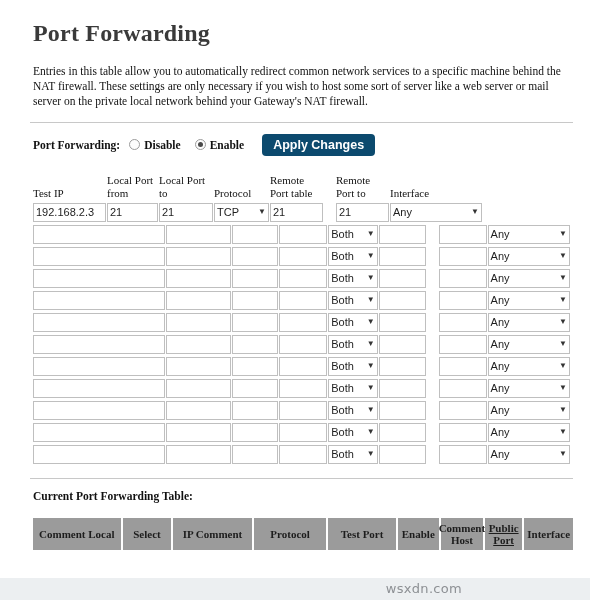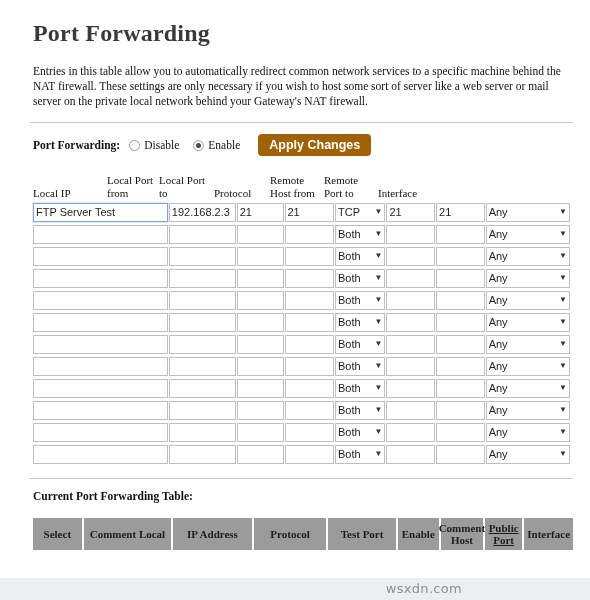--- a/index.html
+++ b/index.html
@@ -74,23 +74,24 @@
     color: #111;
     margin-right: 9px;
   }
   .radio-group {
     display: flex;
     align-items: center;
     margin-right: 4px;
   }
   .radio-opt {
     display: flex;
-    align-items: flex-end;
+    align-items: flex-start;
     margin-right: 14px;
     cursor: default;
+    font-weight: bold;
   }
   .radio {
     width: 11px;
     height: 11px;
     border-radius: 50%;
     border: 1px solid #9c9c9c;
     background: #fdfdfd;
     box-sizing: border-box;
     margin-right: 4px;
     position: relative;
@@ -103,21 +104,21 @@
     border-radius: 50%;
     background: #4a4a4a;
   }
   .radio-text {
     font-family: "Liberation Serif", "DejaVu Serif", serif;
     font-size: 11.5px;
     color: #111;
   }
 
   .btn-green {
-    background: #a16207;
+    background: #0c4a6e;
     color: #ffffff;
     border: none;
     border-radius: 4px;
     font-family: "Liberation Sans", sans-serif;
     font-size: 12.5px;
     font-weight: bold;
     padding: 0 11px;
     height: 22px;
     line-height: 22px;
     cursor: pointer;
@@ -196,21 +197,21 @@
     padding-left: 3px;
   }
 
   
   .c-comment   { width: 148px; }
   .c-ip        { width: 74px;  }
   .c-lpf       { width: 52px;  }
   .c-lpt       { width: 55px;  }
   .c-proto     { width: 56px;  }
   .c-rpf       { width: 54px;  }
-  .c-rpt       { width: 54px;  }
+  .c-rpt       { width: 54px; margin-left: 12px;  }
   .c-iface     { width: 93px;  }
 
   .add-wrap {
     margin: 8px 0 0 23px;
   }
   .btn-add {
     width: 98px;
     height: 23px;
     line-height: 23px;
     border-radius: 5px;
@@ -295,32 +296,31 @@
         <label class="radio-opt">
           <span class="radio checked"></span>
           <span class="radio-text">Enable</span>
         </label>
       </div>
       <button class="btn-green">Apply Changes</button>
     </div>
 
     <div class="entry-table">
       <div class="thead">
-        <div class="th c-ip">Local IP</div>
+        <div class="th c-ip">Test IP</div>
         <div class="th c-lpf">Local Port from</div>
         <div class="th c-lpt">Local Port to</div>
         <div class="th c-proto">Protocol</div>
-        <div class="th c-rpf">Remote Host from</div>
+        <div class="th c-rpf">Remote Port table</div>
         <div class="th c-rpt">Remote Port to</div>
         <div class="th c-iface">Interface</div>
       </div>
 
       <div id="entry-rows">
           <div class="trow">
-            <div class="cell c-comment"><input class="inp focused" type="text" value="FTP Server Test" style=""></div>
             <div class="cell c-ip"><input class="inp" type="text" value="192.168.2.3" style=""></div>
             <div class="cell c-lpf"><input class="inp" type="text" value="21" style=""></div>
             <div class="cell c-lpt"><input class="inp" type="text" value="21" style=""></div>
             <div class="cell c-proto">
               <div class="sel">
                 <span>TCP</span>
                 <span class="caret">▼</span>
               </div>
             </div>
             <div class="cell c-rpf"><input class="inp" type="text" value="21" style=""></div>
@@ -554,23 +554,23 @@
           </div>
         </div>
 
     </div>
 
     <hr class="rule">
 
     <div class="section-label">Current Port Forwarding Table:</div>
 
     <div class="gray-table">
+      <div class="gcell g-comment">Comment Local</div>
       <div class="gcell g-select">Select</div>
-      <div class="gcell g-comment">Comment Local</div>
-      <div class="gcell g-ip">IP Address</div>
+      <div class="gcell g-ip">IP Comment</div>
       <div class="gcell g-proto">Protocol</div>
       <div class="gcell g-lport">Test Port</div>
       <div class="gcell g-enable">Enable</div>
       <div class="gcell g-rhost">Comment Host</div>
       <div class="gcell g-pport">Public Port</div>
       <div class="gcell g-iface">Interface</div>
     </div>
 
   </div>
 

